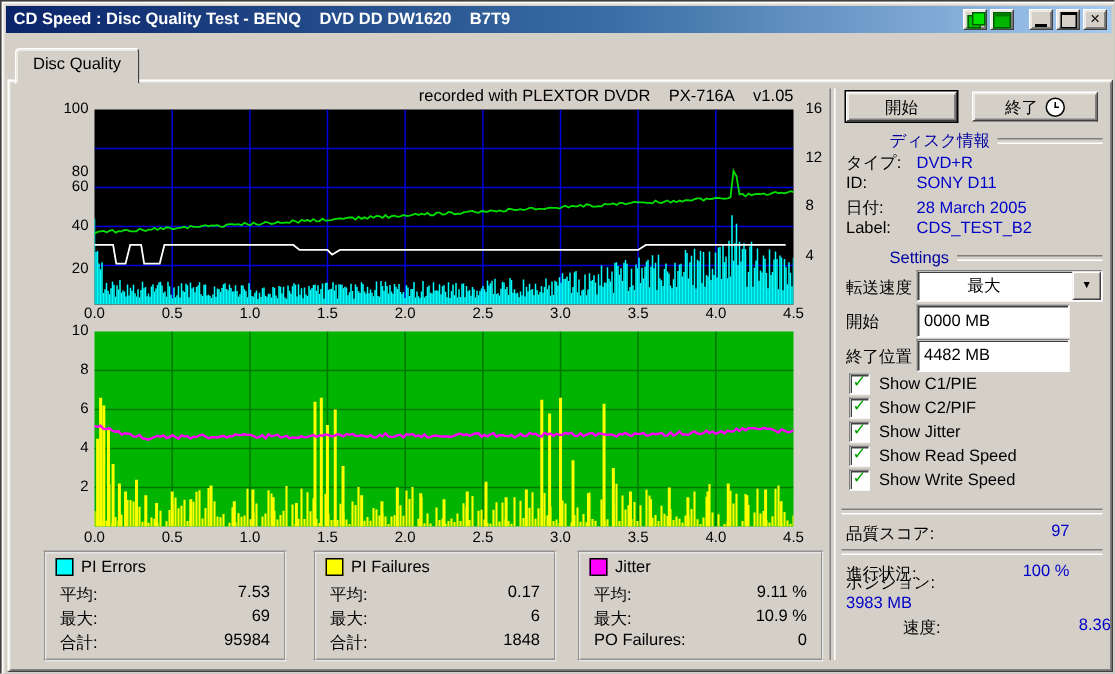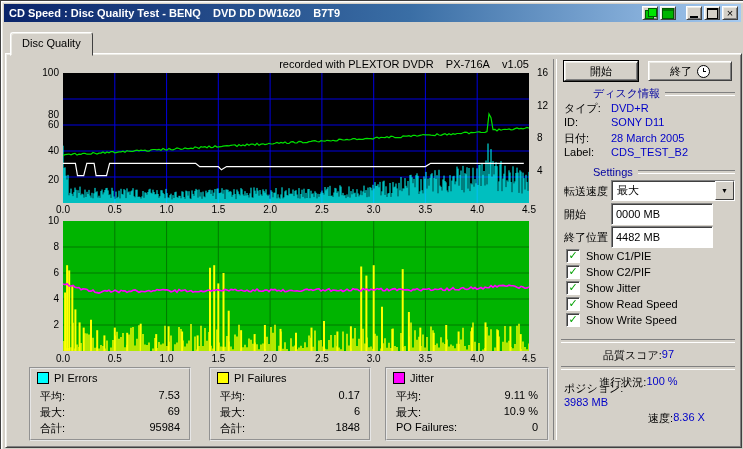--- a/index.html
+++ b/index.html
@@ -58,24 +58,24 @@
   .clock i{position:absolute;background:#000;}
   .clock .ch{left:5px;top:2px;width:1px;height:4px;}
   .clock .cm{left:5px;top:5px;width:3px;height:1px;}
   .sect{position:absolute;left:560px;width:174px;display:flex;align-items:center;gap:5px;z-index:2;}
   .sect .txt{color:#0000a0;font-size:11px;white-space:nowrap;margin-left:32px;}
   .sect .rule{flex:1;height:2px;border-top:1px solid #808080;border-bottom:1px solid #fff;}
   .hsep{position:absolute;left:560px;width:174px;height:2px;border-top:1px solid #808080;border-bottom:1px solid #fff;z-index:2;}
   .irow{position:absolute;left:563px;font-size:11px;z-index:2;white-space:nowrap;}
   .irow .lbl{display:inline-block;width:47px;color:#000;}
   .blue{color:#0000c8;}
-  .vrow{position:absolute;left:563px;width:149px;display:flex;justify-content:center;font-size:11px;z-index:2;}
+  .vrow{position:absolute;left:563px;width:149px;display:flex;justify-content:space-between;font-size:11px;z-index:2;}
   .combo{position:absolute;left:610px;width:122px;height:19px;background:#fff;border:1px solid;
     border-color:#808080 #fff #fff #808080;box-shadow:inset 1px 1px 0 #404040;display:flex;z-index:2;}
-  .combo .val{flex:1;font-size:11px;padding:2px 12px 0 5px;color:#000;}
+  .combo .val{flex:1;font-size:11px;padding:2px 12px 0 5px;color:#000;margin-left:28px;}
   .combo .drop{width:17px;background:#d4d0c8;border:1px solid;border-color:#fff #404040 #404040 #fff;
     display:flex;align-items:center;justify-content:center;font-size:7px;color:#000;}
   .field{position:absolute;left:610px;width:92px;height:18px;background:#fff;border:1px solid;
     border-color:#808080 #fff #fff #808080;box-shadow:inset 1px 1px 0 #404040;font-size:11px;padding:1px 4px;
     color:#000;z-index:2;font-family:inherit;}
   .cb{position:absolute;left:565px;display:flex;align-items:center;gap:6px;font-size:11px;z-index:2;}
   .cb .box{width:12px;height:12px;background:#fff;border:1px solid;border-color:#808080 #fff #fff #808080;
     box-shadow:inset 1px 1px 0 #404040;color:#00a000;font-size:11px;line-height:11px;text-align:center;font-weight:bold;}
 </style>
 </head>

